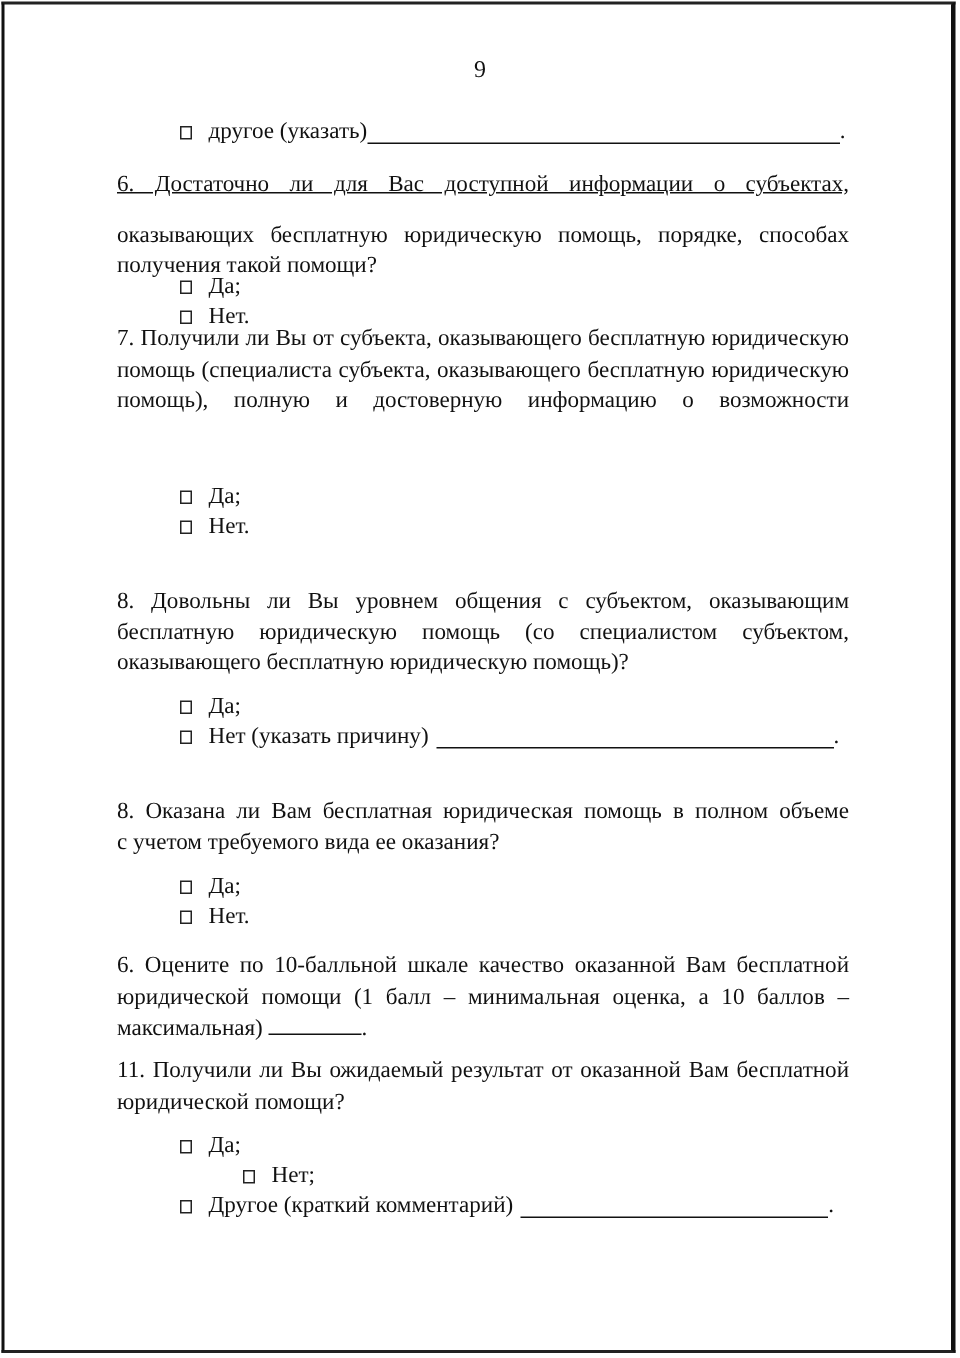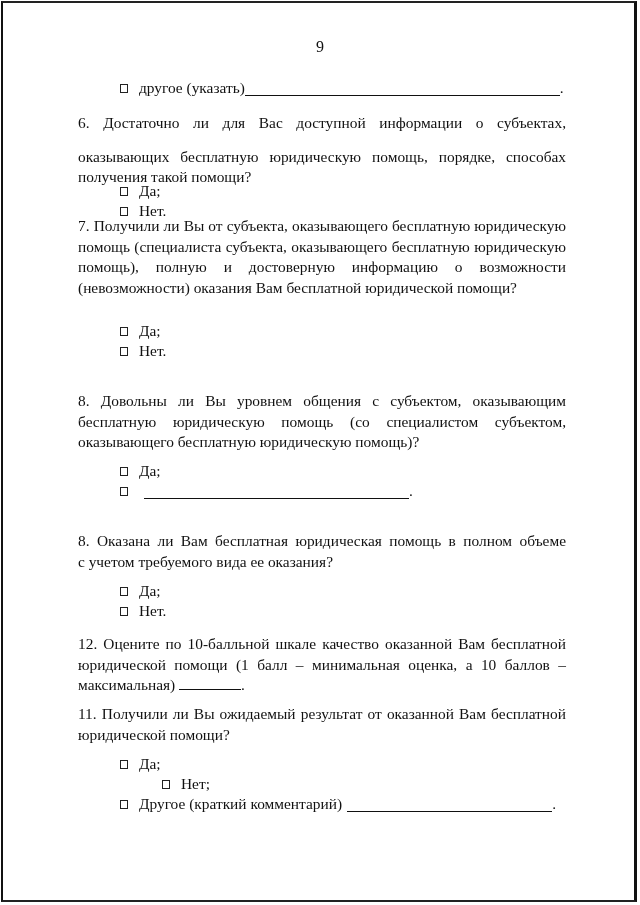--- a/index.html
+++ b/index.html
@@ -33,38 +33,37 @@
   <div class="pagenum">9</div>
 
   <div class="opt" style="top:78px;">
     <span class="box"></span>
     <span>другое (указать)</span>
     <span class="line" style="width:315px;"></span>
     <span>.</span>
   </div>
 
   <div class="q" style="top:113px;">
-    <div class="justall" style="text-align:justify;text-align-last:justify;">6. Достаточно ли для Вас доступной информации о субъектах,</div>
+    <div class="justall" style="text-align:justify;text-align-last:justify;text-decoration:underline;">6. Достаточно ли для Вас доступной информации о субъектах,</div>
     <div style="text-align:justify;text-align-last:justify;margin-top:13px;">оказывающих бесплатную юридическую помощь, порядке, способах</div>
     <div>получения такой помощи?</div>
   </div>
   <div class="opt" style="top:181px;">
     <span class="box"></span>
     <span>Да;</span>
   </div>
   <div class="opt" style="top:201px;">
     <span class="box"></span>
     <span>Нет.</span>
   </div>
 
   <div class="q" style="top:216px;">
     <div style="text-align:justify;text-align-last:justify;">7. Получили ли Вы от субъекта, оказывающего бесплатную юридическую</div>
     <div style="text-align:justify;text-align-last:justify;">помощь (специалиста субъекта, оказывающего бесплатную юридическую</div>
     <div style="text-align:justify;text-align-last:justify;">помощь), полную и достоверную информацию о возможности</div>
-    <div>(невозможности) оказания Вам бесплатной юридической помощи?</div>
   </div>
   <div class="opt" style="top:321px;">
     <span class="box"></span>
     <span>Да;</span>
   </div>
   <div class="opt" style="top:341px;">
     <span class="box"></span>
     <span>Нет.</span>
   </div>
 
@@ -72,39 +71,40 @@
     <div style="text-align:justify;text-align-last:justify;">8. Довольны ли Вы уровнем общения с субъектом, оказывающим</div>
     <div style="text-align:justify;text-align-last:justify;">бесплатную юридическую помощь (со специалистом субъектом,</div>
     <div>оказывающего бесплатную юридическую помощь)?</div>
   </div>
   <div class="opt" style="top:461px;">
     <span class="box"></span>
     <span>Да;</span>
   </div>
   <div class="opt" style="top:481px;">
     <span class="box"></span>
+    <span>Нет (указать причину)</span>
     <span class="line" style="width:265px; margin-left:5px;"></span>
     <span>.</span>
   </div>
 
   <div class="q" style="top:531px;">
     <div style="text-align:justify;text-align-last:justify;">8. Оказана ли Вам бесплатная юридическая помощь в полном объеме</div>
     <div>с учетом требуемого вида ее оказания?</div>
   </div>
   <div class="opt" style="top:581px;">
     <span class="box"></span>
     <span>Да;</span>
   </div>
   <div class="opt" style="top:601px;">
     <span class="box"></span>
     <span>Нет.</span>
   </div>
 
   <div class="q" style="top:634px;">
-    <div style="text-align:justify;text-align-last:justify;">12. Оцените по 10-балльной шкале качество оказанной Вам бесплатной</div>
+    <div style="text-align:justify;text-align-last:justify;">6. Оцените по 10-балльной шкале качество оказанной Вам бесплатной</div>
     <div style="text-align:justify;text-align-last:justify;">юридической помощи (1 балл – минимальная оценка, а 10 баллов –</div>
     <div>
       <span>максимальная)</span>
       <span class="line" style="width:62px;"></span><span>.</span>
     </div>
   </div>
 
   <div class="q" style="top:704px;">
     <div style="text-align:justify;text-align-last:justify;">11. Получили ли Вы ожидаемый результат от оказанной Вам бесплатной</div>
     <div>юридической помощи?</div>

